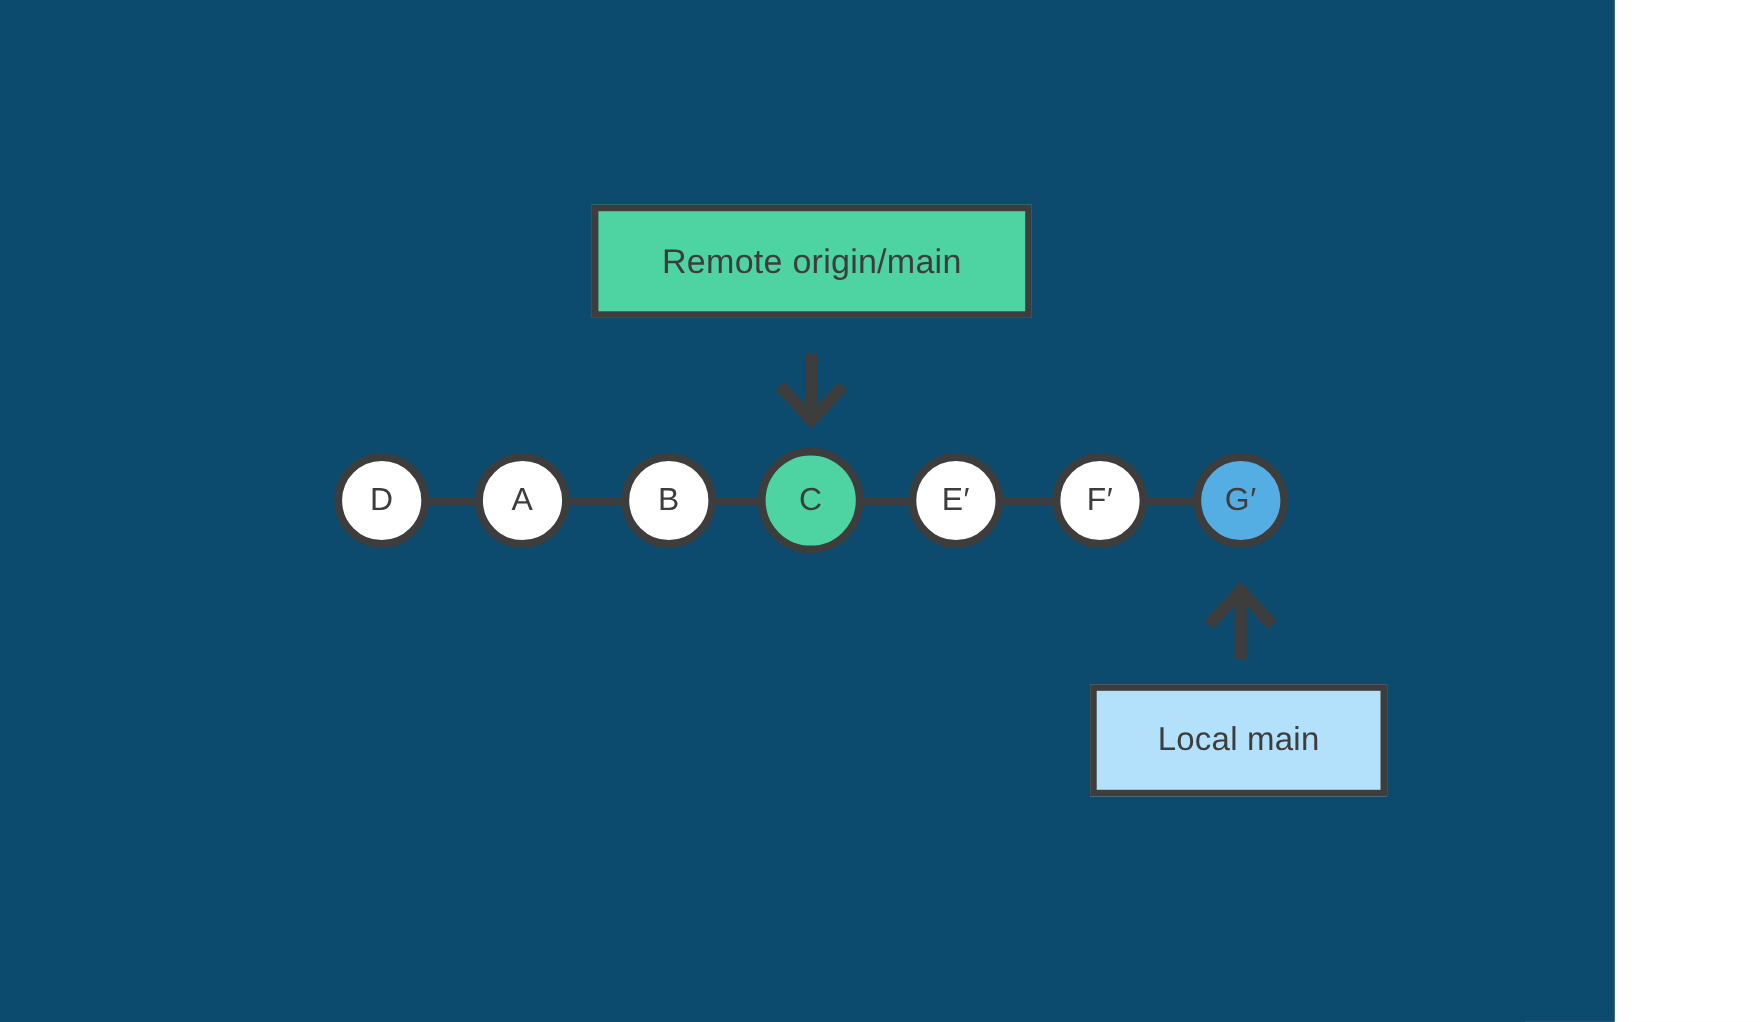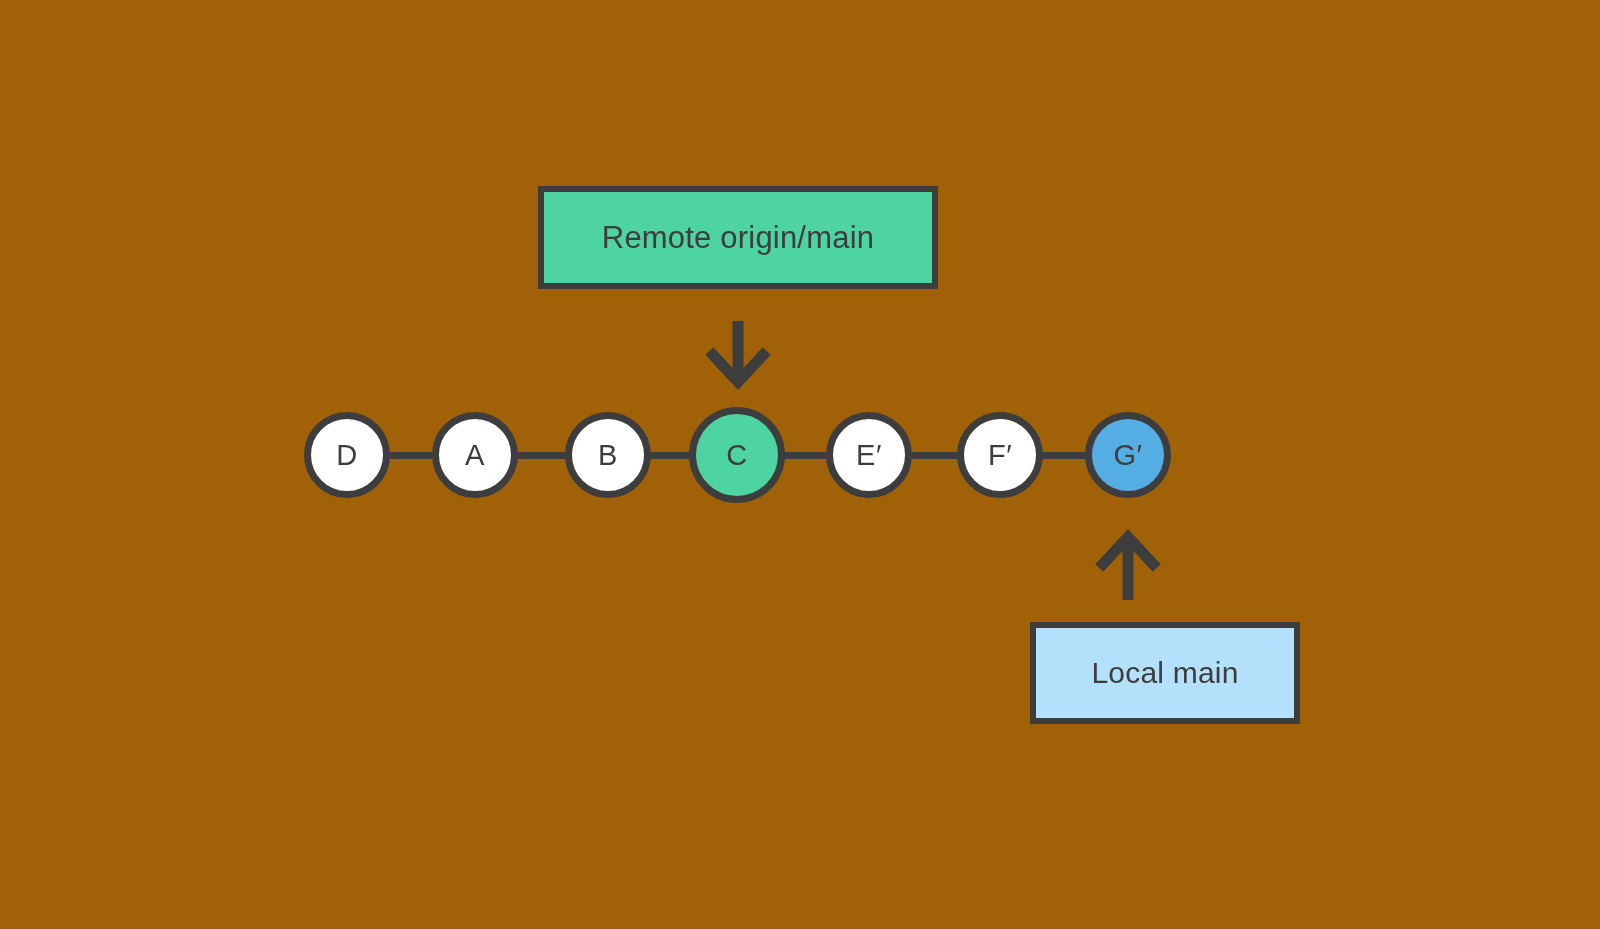--- a/index.html
+++ b/index.html
@@ -6,23 +6,23 @@
   html, body {
     margin: 0;
     padding: 0;
     background: #ffffff;
   }
   body {
     font-family: "Liberation Sans", sans-serif;
   }
   #canvas {
     position: relative;
-    width: 1600px;
+    width: 1468px;
     height: 929px;
-    background: #a16207;
+    background: #0c4a6e;
     overflow: hidden;
   }
 
   
   .label-box {
     position: absolute;
     box-sizing: border-box;
     border: 6px solid #3d3d3d;
     display: flex;
     align-items: center;
@@ -32,21 +32,21 @@
   }
   #remote-box {
     left: 538px;
     top: 186px;
     width: 400px;
     height: 103px;
     background: #4ed3a2;
     font-size: 31px;
   }
   #local-box {
-    left: 1030px;
+    left: 991px;
     top: 622px;
     width: 270px;
     height: 102px;
     background: #b3e1fb;
     font-size: 30px;
   }
 
   
   #chain {
     position: absolute;

